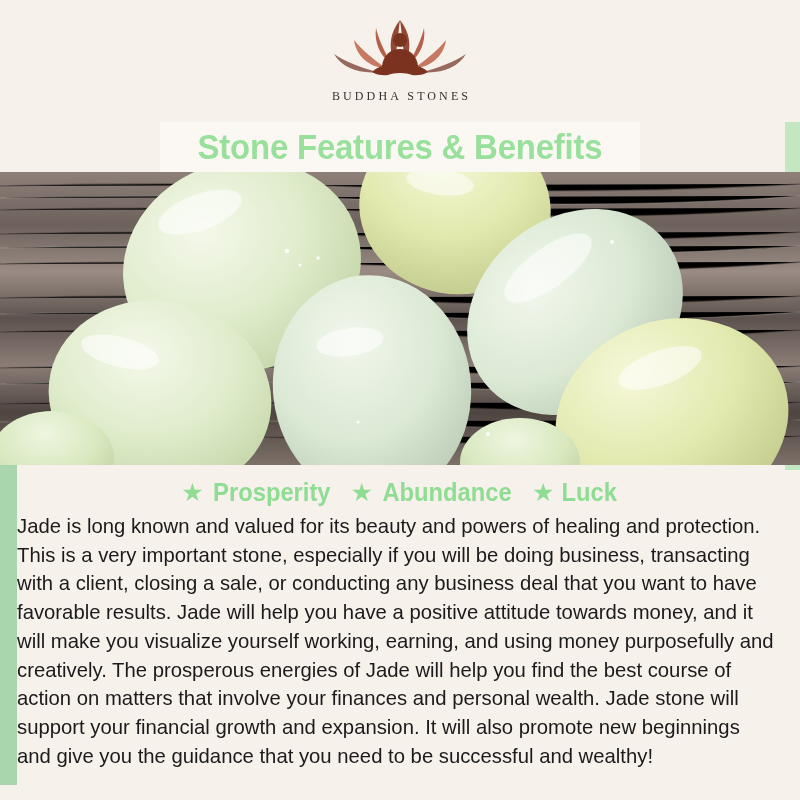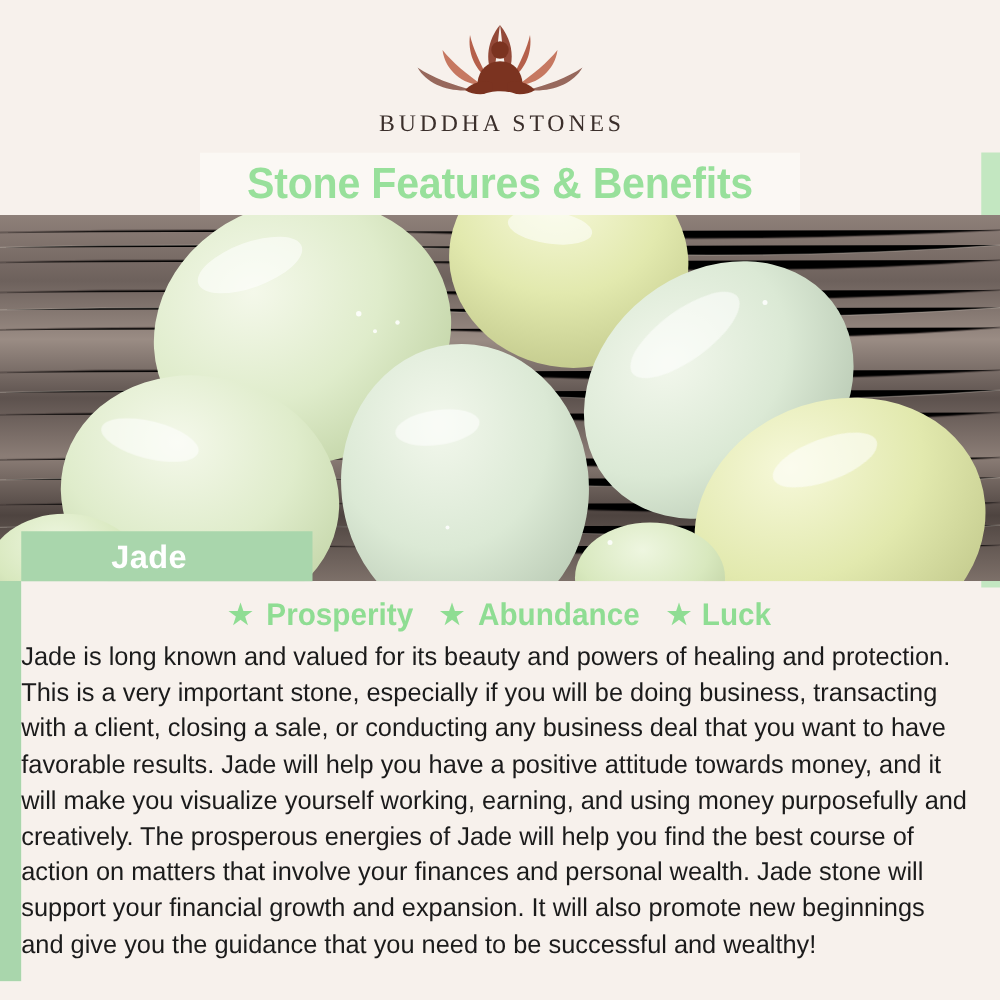--- a/index.html
+++ b/index.html
@@ -51,21 +51,21 @@
     position: absolute;
     left: 0; top: 14px; width: 800px;
     display: flex;
     flex-direction: column;
     align-items: center;
   }
   .logo-mark { width: 152px; height: 72px; display: block; }
   .logo-word {
     margin-top: 3px;
     font-family: "Liberation Serif", serif;
-    font-size: 19px;
+    font-size: 12px;
     letter-spacing: 3.1px;
     color: #3b2f2b;
     text-indent: 3.1px;
   }
 
   
   .title-band {
     position: absolute;
     left: 160px; top: 122px; width: 480px; height: 50px;
     background: #fbf8f4;
@@ -257,23 +257,20 @@
           <path d="M62 62 C68 58 84 58 90 62 C84 66 68 66 62 62 Z" fill="#f7f1ec"></path>
         </svg>
       </span>
       <div class="logo-word">BUDDHA STONES</div>
     </div>
   </div>
 
   <div class="title-band"></div>
   <div class="title-text">Stone Features &amp; Benefits</div>
 
-  <div class="jade-band">
-    <span class="jade-label">Jade</span>
-  </div>
 
   <div class="benefits">
     <div class="benefit">
       <span class="star">★</span>
       <span class="benefit-label">Prosperity</span>
     </div>
     <div class="benefit">
       <span class="star">★</span>
       <span class="benefit-label">Abundance</span>
     </div>

